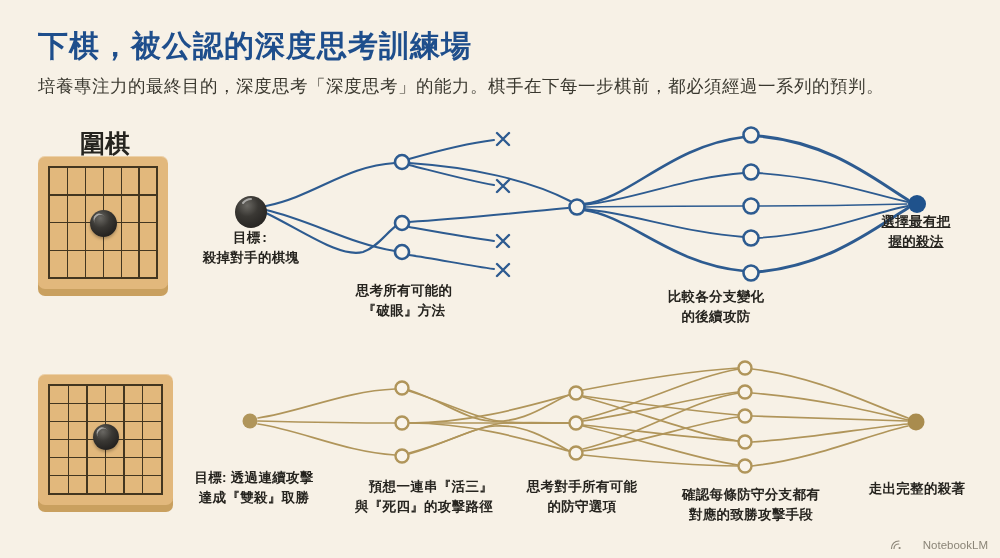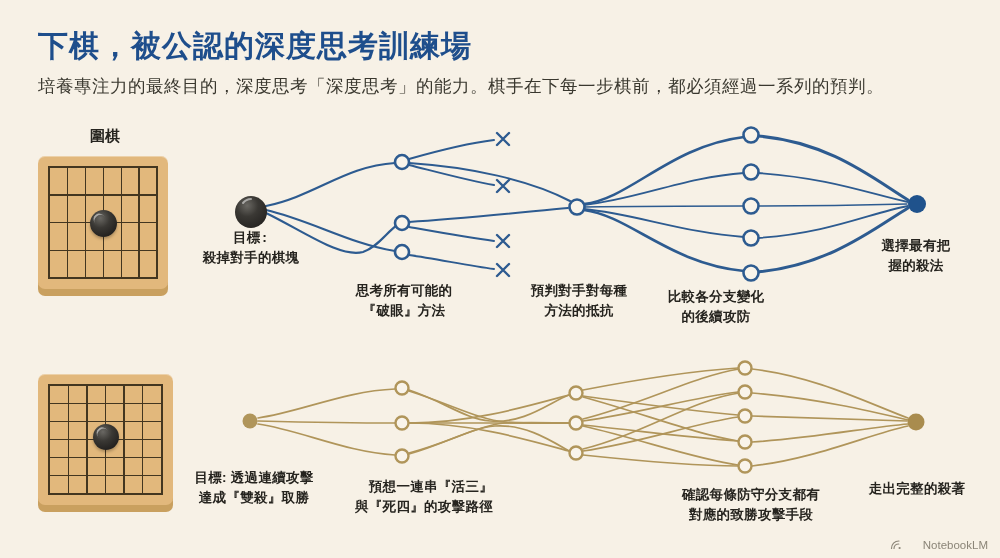--- a/index.html
+++ b/index.html
@@ -11,21 +11,21 @@
   }
   .title{
     position:absolute;left:38px;top:26px;
     font-size:30px;font-weight:bold;color:#1e4e8c;letter-spacing:1px;
   }
   .subtitle{
     position:absolute;left:38px;top:74px;
     font-size:17.5px;font-weight:500;color:#3a382f;letter-spacing:.5px;
   }
   .board-label{
-    position:absolute;font-size:15px;font-weight:bold;text-align:center;color:#26241f;
+    position:absolute;font-size:25px;font-weight:bold;text-align:center;color:#26241f;
   }
   .board{
     position:absolute;background:#e2b87c;border-radius:7px;
     box-shadow:0 7px 0 #c9a05f, inset 0 1px 0 rgba(255,255,255,.35);
   }
   .grid{
     position:absolute;inset:10px;border:1.5px solid #433620;box-sizing:border-box;
     background-image:
       repeating-linear-gradient(to right,#433620 0,#433620 1.4px,transparent 1.4px,transparent var(--cw)),
       repeating-linear-gradient(to bottom,#433620 0,#433620 1.4px,transparent 1.4px,transparent var(--ch));
@@ -176,31 +176,31 @@
         <circle cx="745" cy="466" r="6.5"></circle>
       </g>
       <circle cx="916" cy="422" r="8.5" fill="#a98c4e"></circle>
     </g>
   </svg>
 
   <div class="tree-label" style="left:166px;top:229px;width:170px;font-family:Liberation Mono, monospace;">目標:
 殺掉對手的棋塊</div>
   <div class="tree-label" style="left:318px;top:281px;width:172px;">思考所有可能的
 『破眼』方法</div>
-  <div class="tree-label" style="left:493px;top:281px;width:172px;">預判對手對每種
-方法的抵抗</div>
   <div class="tree-label" style="left:630px;top:287px;width:172px;text-align:center;">比較各分支變化
 的後續攻防</div>
-  <div class="tree-label" style="left:845px;top:236px;width:142px;">選擇最有把
+  <div class="tree-label" style="left:845px;top:212px;width:142px;text-decoration:underline;">選擇最有把
 握的殺法</div>
 
   <div class="tree-label" style="left:168px;top:468px;width:172px;">目標: 透過連續攻擊
 達成『雙殺』取勝</div>
   <div class="tree-label" style="left:313px;top:477px;width:180px;text-align:right;">預想一連串『活三』
 與『死四』的攻擊路徑</div>
+  <div class="tree-label" style="left:497px;top:477px;width:170px;">思考對手所有可能
+的防守選項</div>
   <div class="tree-label" style="left:656px;top:477px;width:190px;margin-top:8px;">確認每條防守分支都有
 對應的致勝攻擊手段</div>
   <div class="tree-label" style="left:837px;top:479px;width:160px;">走出完整的殺著</div>
 
   <div class="brand">
     <svg width="13" height="12" viewBox="0 0 13 12">
       <g stroke="#8b8578" stroke-width="1.2" fill="none" stroke-linecap="round">
         <path d="M1.5,9.5 C1.5,5 4.5,2 9,2"></path>
         <path d="M4,9.5 C4,6.8 6,5 8.8,5"></path>
         <circle cx="9.6" cy="9" r="1.1" fill="#8b8578" stroke="none"></circle>

